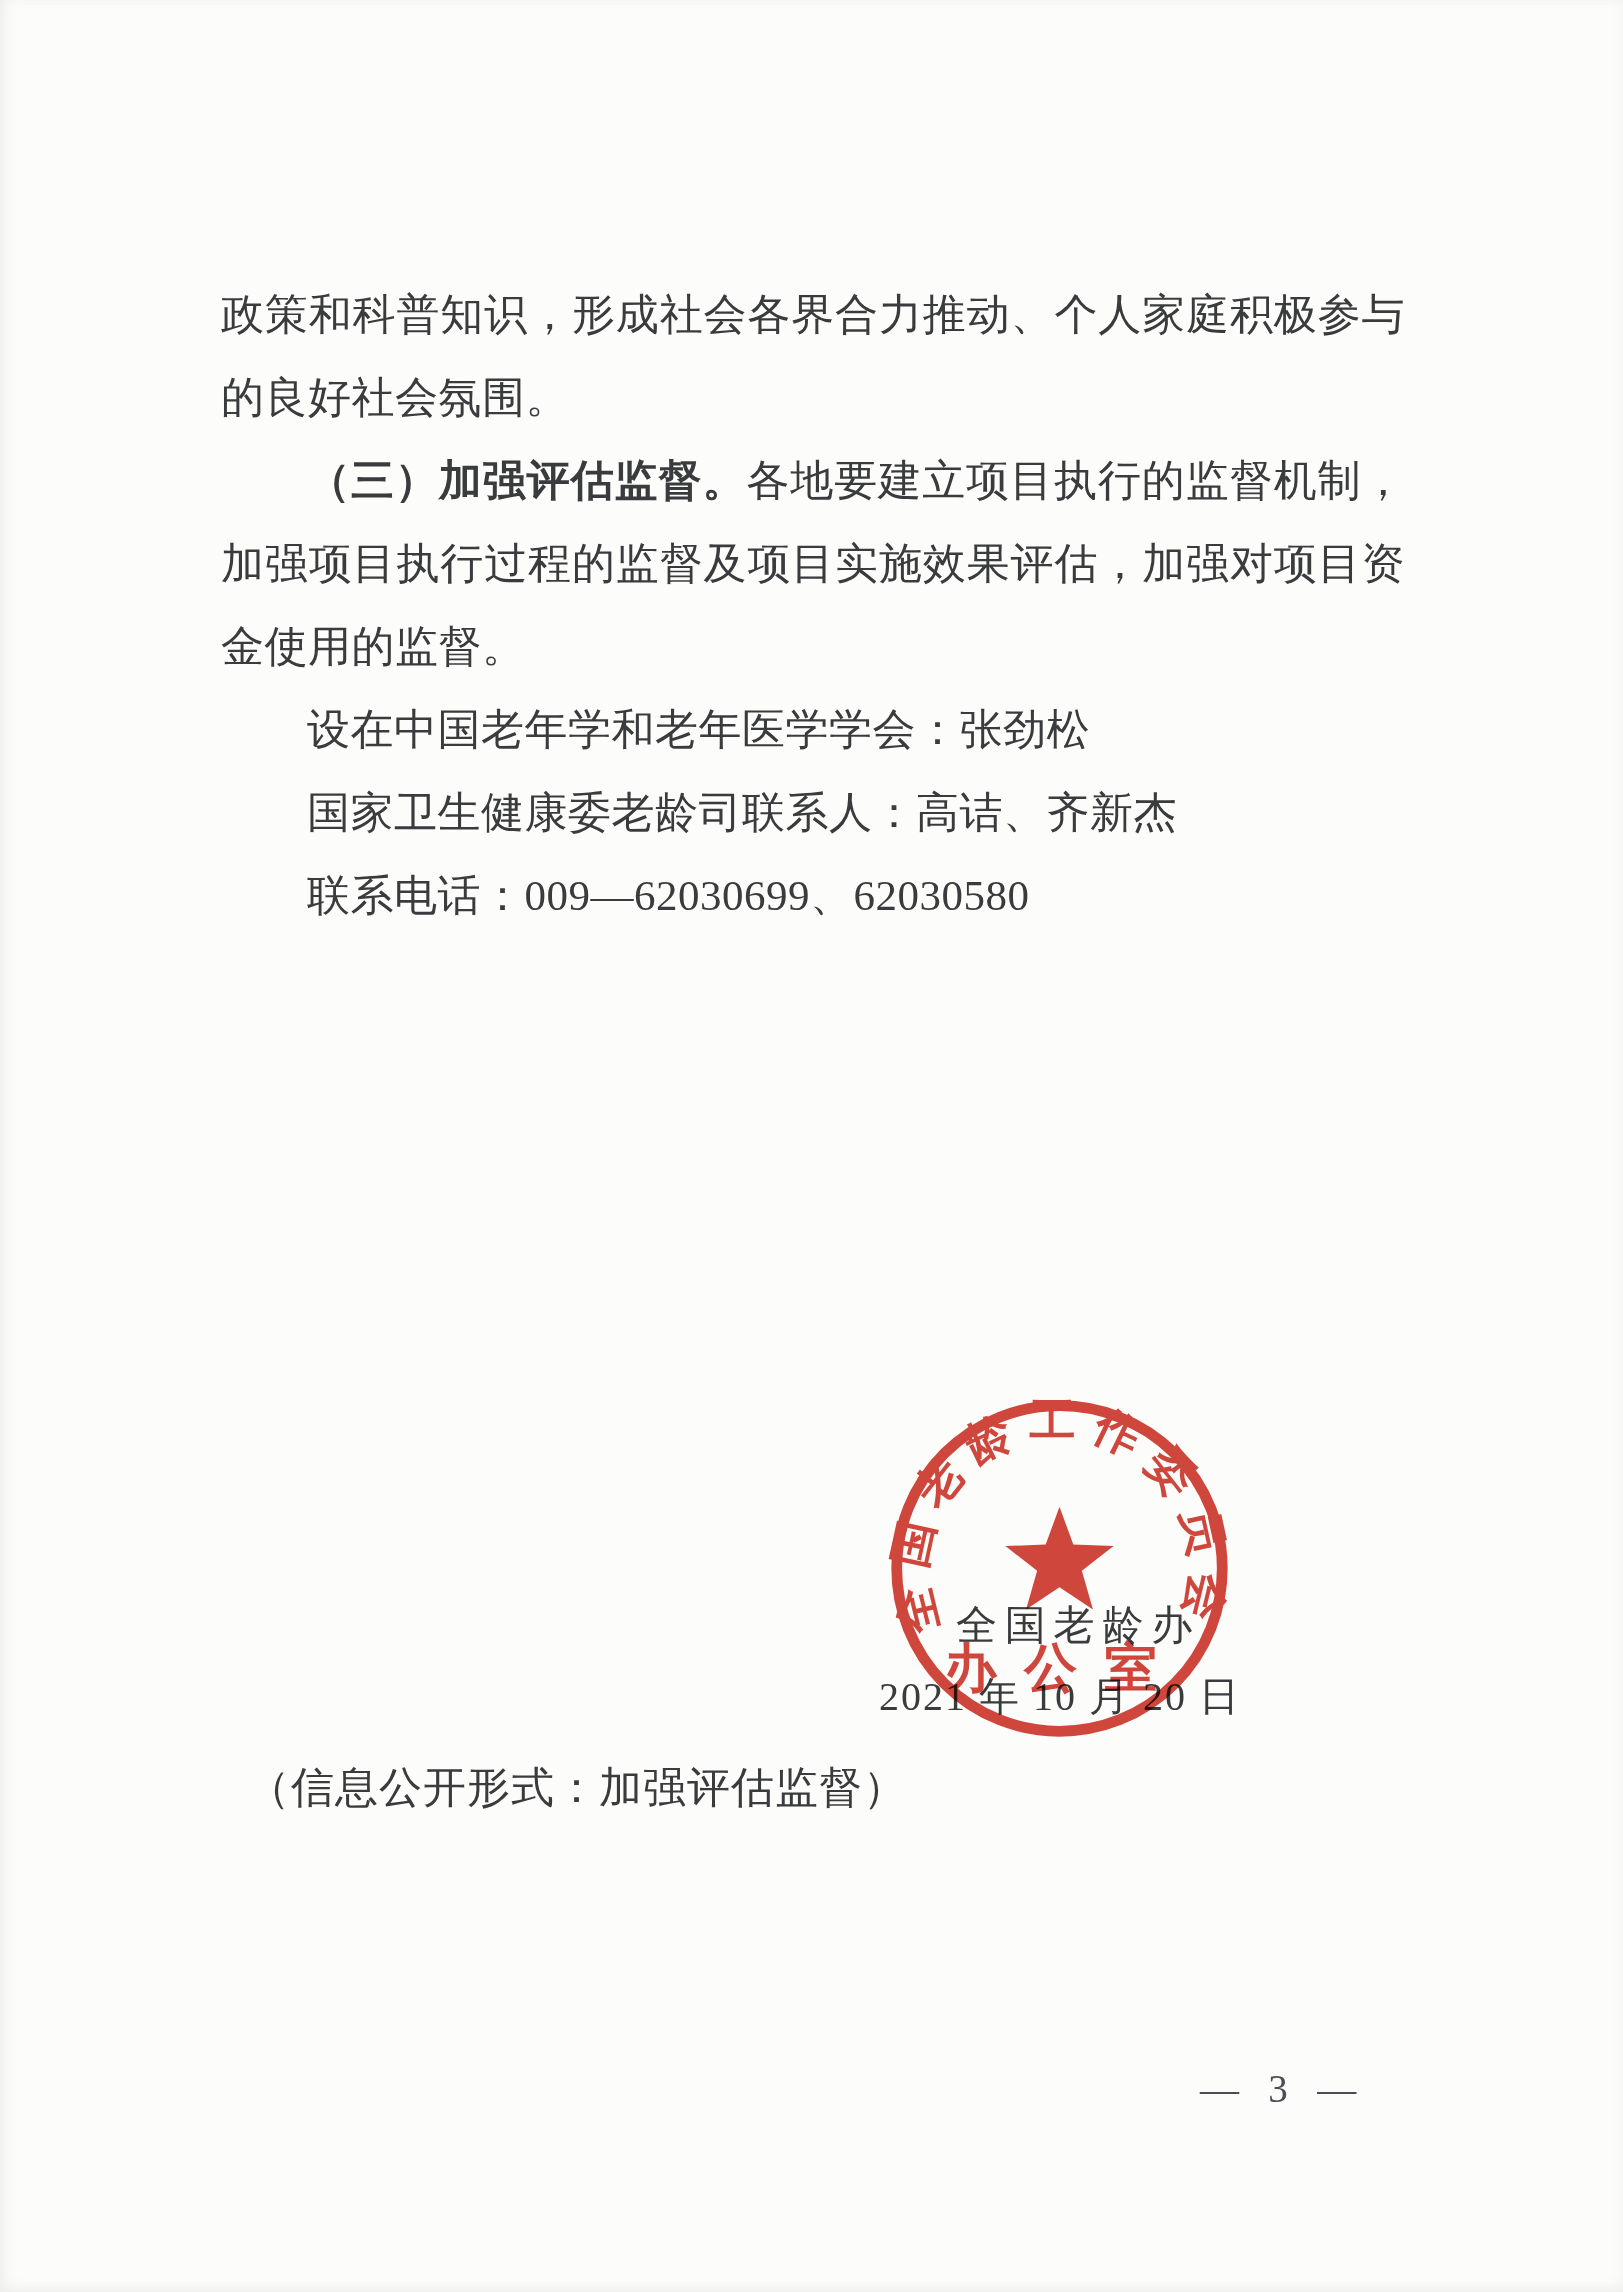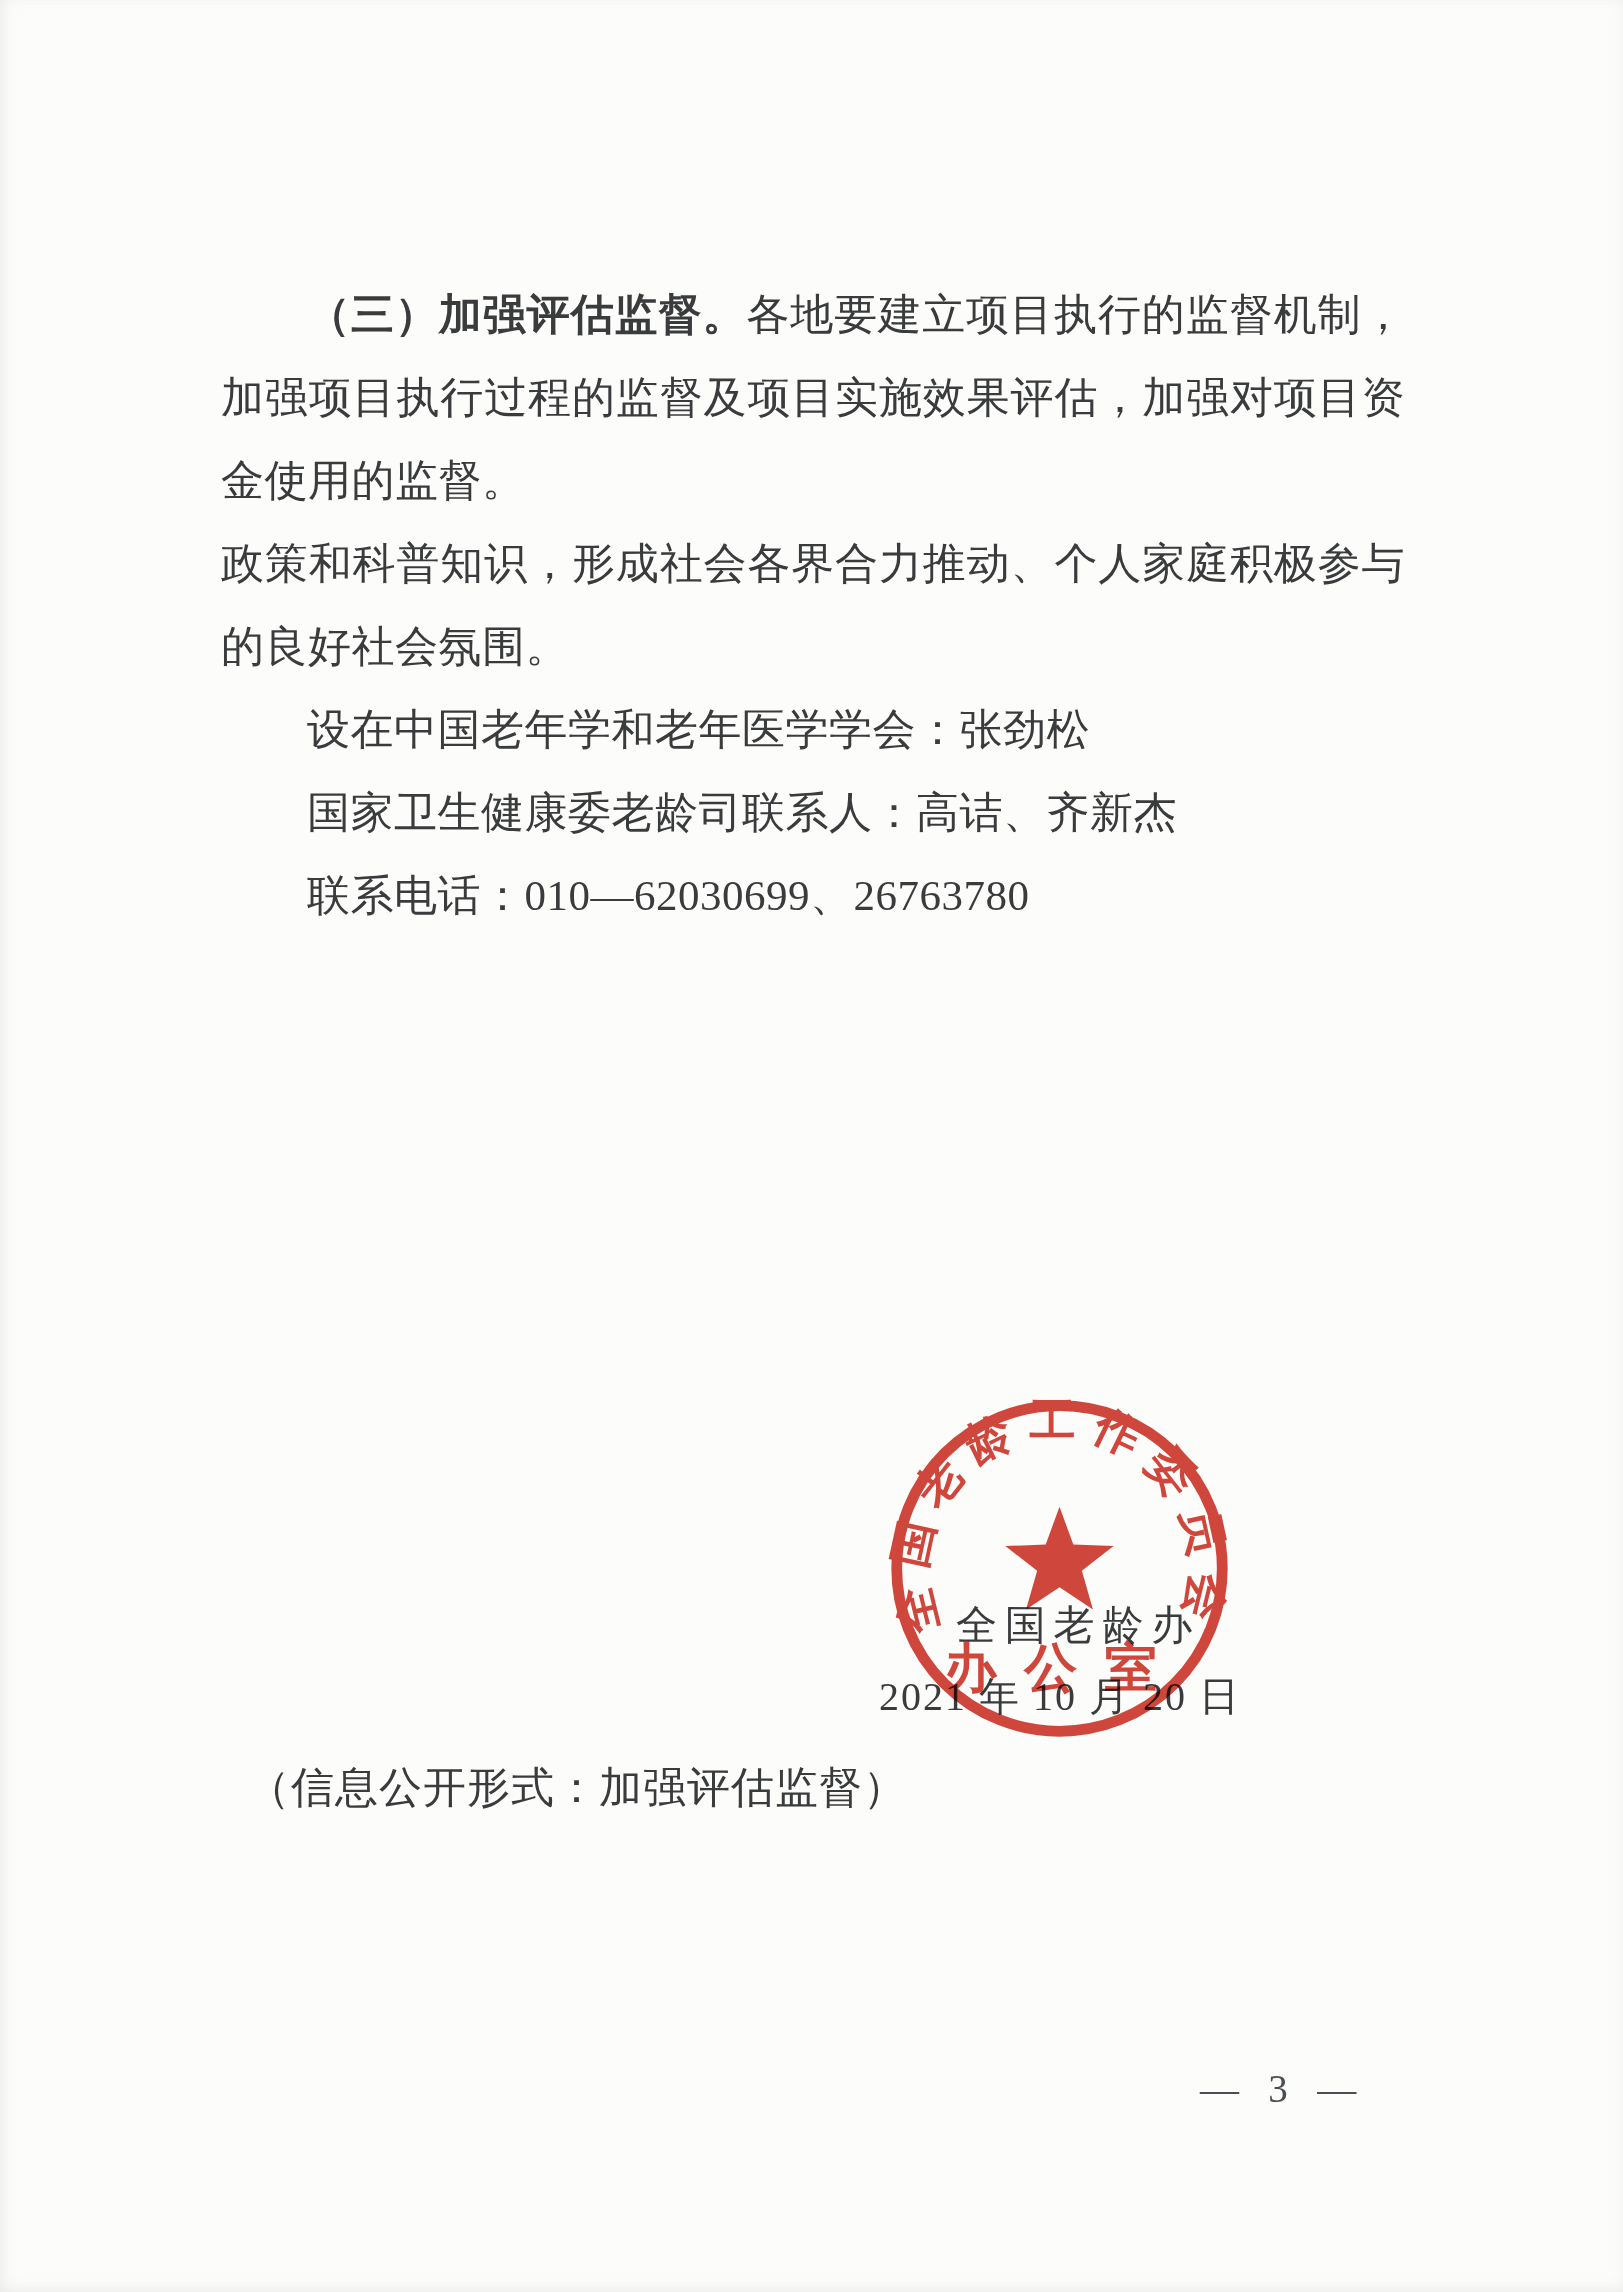--- a/index.html
+++ b/index.html
@@ -104,25 +104,25 @@
     color: #4a4e53;
     white-space: nowrap;
   }
 </style>
 </head>
 <body style="background: rgb(252, 252, 250);">
 
 <div class="page-sheet">
 
   <div class="doc-body">
+      <p class="para"><span class="run">政策和科普知识，形成社会各界合力推动、个人家庭积极参与的良好社会氛围。</span></p>
       <p class="para indent"><span class="run bold">（三）加强评估监督。</span><span class="run">各地要建立项目执行的监督机制，加强项目执行过程的监督及项目实施效果评估，加强对项目资金使用的监督。</span></p>
-      <p class="para"><span class="run">政策和科普知识，形成社会各界合力推动、个人家庭积极参与的良好社会氛围。</span></p>
       <p class="para indent"><span class="run">设在中国老年学和老年医学学会：张劲松</span></p>
       <p class="para indent"><span class="run">国家卫生健康委老龄司联系人：高诘、齐新杰</span></p>
-      <p class="para indent"><span class="run">联系电话：010—62030699、26763780</span></p>
+      <p class="para indent"><span class="run">联系电话：009—62030699、62030580</span></p>
     </div>
 
   <div class="signature-org">全国老龄办</div>
   <div class="signature-date">2021 年 10 月 20 日</div>
 
   <svg class="seal-stamp" viewBox="0 0 360 360" xmlns="http://www.w3.org/2000/svg">
     <circle class="seal-ring" cx="180" cy="180" r="166"></circle>
     <path id="seal-arc-path" d="M 53 226 A 135 135 0 1 1 307 226" fill="none"></path>
     <text class="seal-arc-text">
       <textPath href="#seal-arc-path" startOffset="50%" text-anchor="middle">全国老龄工作委员会</textPath>

